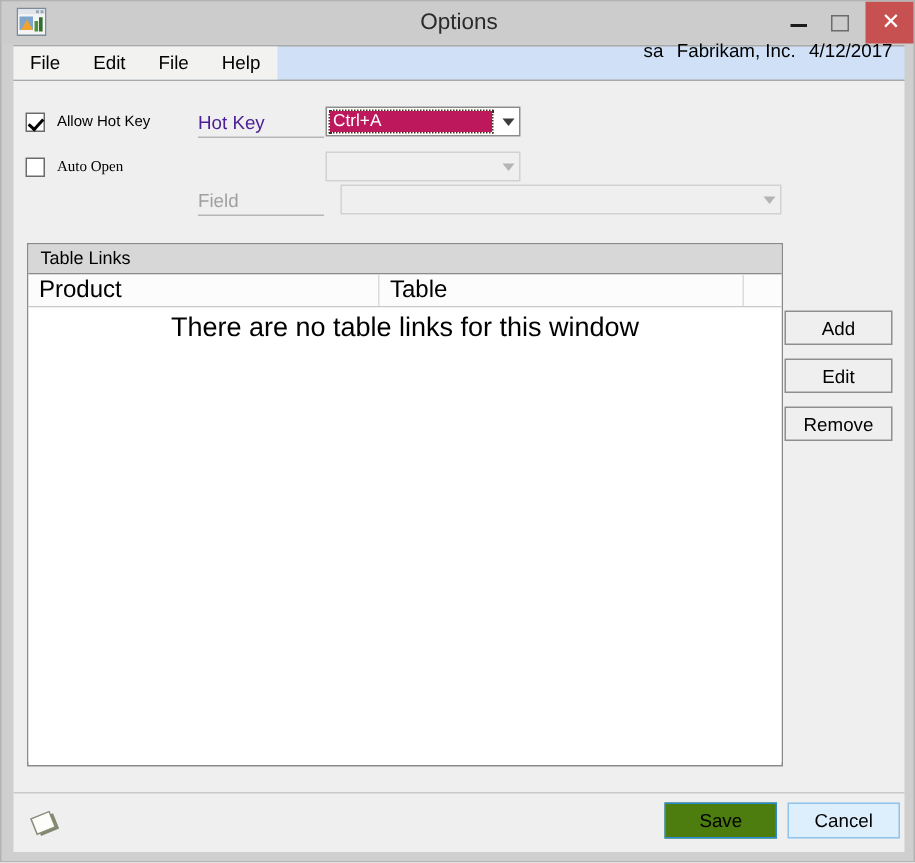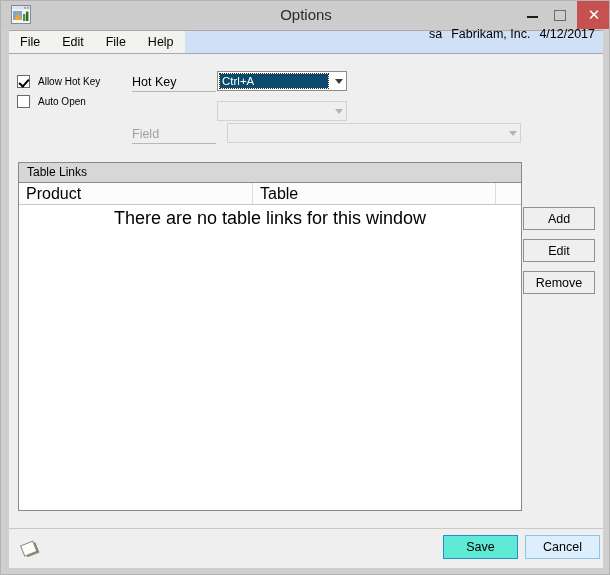--- a/index.html
+++ b/index.html
@@ -135,21 +135,21 @@
     box-sizing: border-box;
   }
 
   
   .chk-row {
     position: absolute;
     display: flex;
     align-items: center;
   }
   .chk-allow { left: 8px; top: 21px; }
-  .chk-auto  { left: 8px; top: 41px; }
+  .chk-auto  { left: 8px; top: 51px; font-family: Liberation Serif, serif; }
   .chkbox {
     width: 13px; height: 13px;
     border: 1px solid #6a6a6a;
     background: #ffffff;
     box-sizing: border-box;
     position: relative;
     flex: none;
   }
   .chkbox.checked::after {
     content: "";
@@ -168,21 +168,21 @@
   }
 
   
   .fld-label {
     position: absolute;
     font-size: 12.5px;
     border-bottom: 1px solid #b6b6b6;
     padding-bottom: 2px;
     white-space: nowrap;
   }
-  .fld-label.enabled { color: #000000; }
+  .fld-label.enabled { color: #4c1d95; }
   .fld-label.disabled { color: #a0a0a0; }
   .lbl-hotkey { left: 123px; top: 21px; width: 84px; }
   .lbl-openmethod { left: 123px; top: 51px; width: 84px; }
   .lbl-field { left: 123px; top: 73px; width: 84px; }
 
   
   .dd {
     position: absolute;
     box-sizing: border-box;
     background: #ffffff;
@@ -193,21 +193,21 @@
     left: 208px; top: 17px;
     width: 130px;
     border: 1px solid #8c8c8c;
     background: #ffffff;
     padding: 1px;
   }
   .dd-hotkey .sel {
     position: absolute;
     left: 2px; top: 2px;
     width: 108px; height: 14px;
-    background: #0c4a6e;
+    background: #be185d;
     color: #ffffff;
     font-size: 11.5px;
     line-height: 14px;
     padding-left: 2px;
     box-sizing: border-box;
     outline: 1px dotted #403018;
     white-space: nowrap;
     overflow: hidden;
   }
   .dd-arrow {
@@ -315,21 +315,21 @@
   }
   .note-icon {
     position: absolute;
     left: 10px; top: 484px;
     width: 26px; height: 24px;
   }
   .btn-save {
     position: absolute;
     left: 434px; top: 481px;
     width: 75px; height: 24px;
-    background: #5eead4;
+    background: #4d7c0f;
     border: 1px solid #2a8ad4;
   }
   .btn-cancel {
     position: absolute;
     left: 516px; top: 481px;
     width: 75px; height: 24px;
     background: #ddeefc;
     border: 1px solid #8ec4ea;
   }
 </style>

